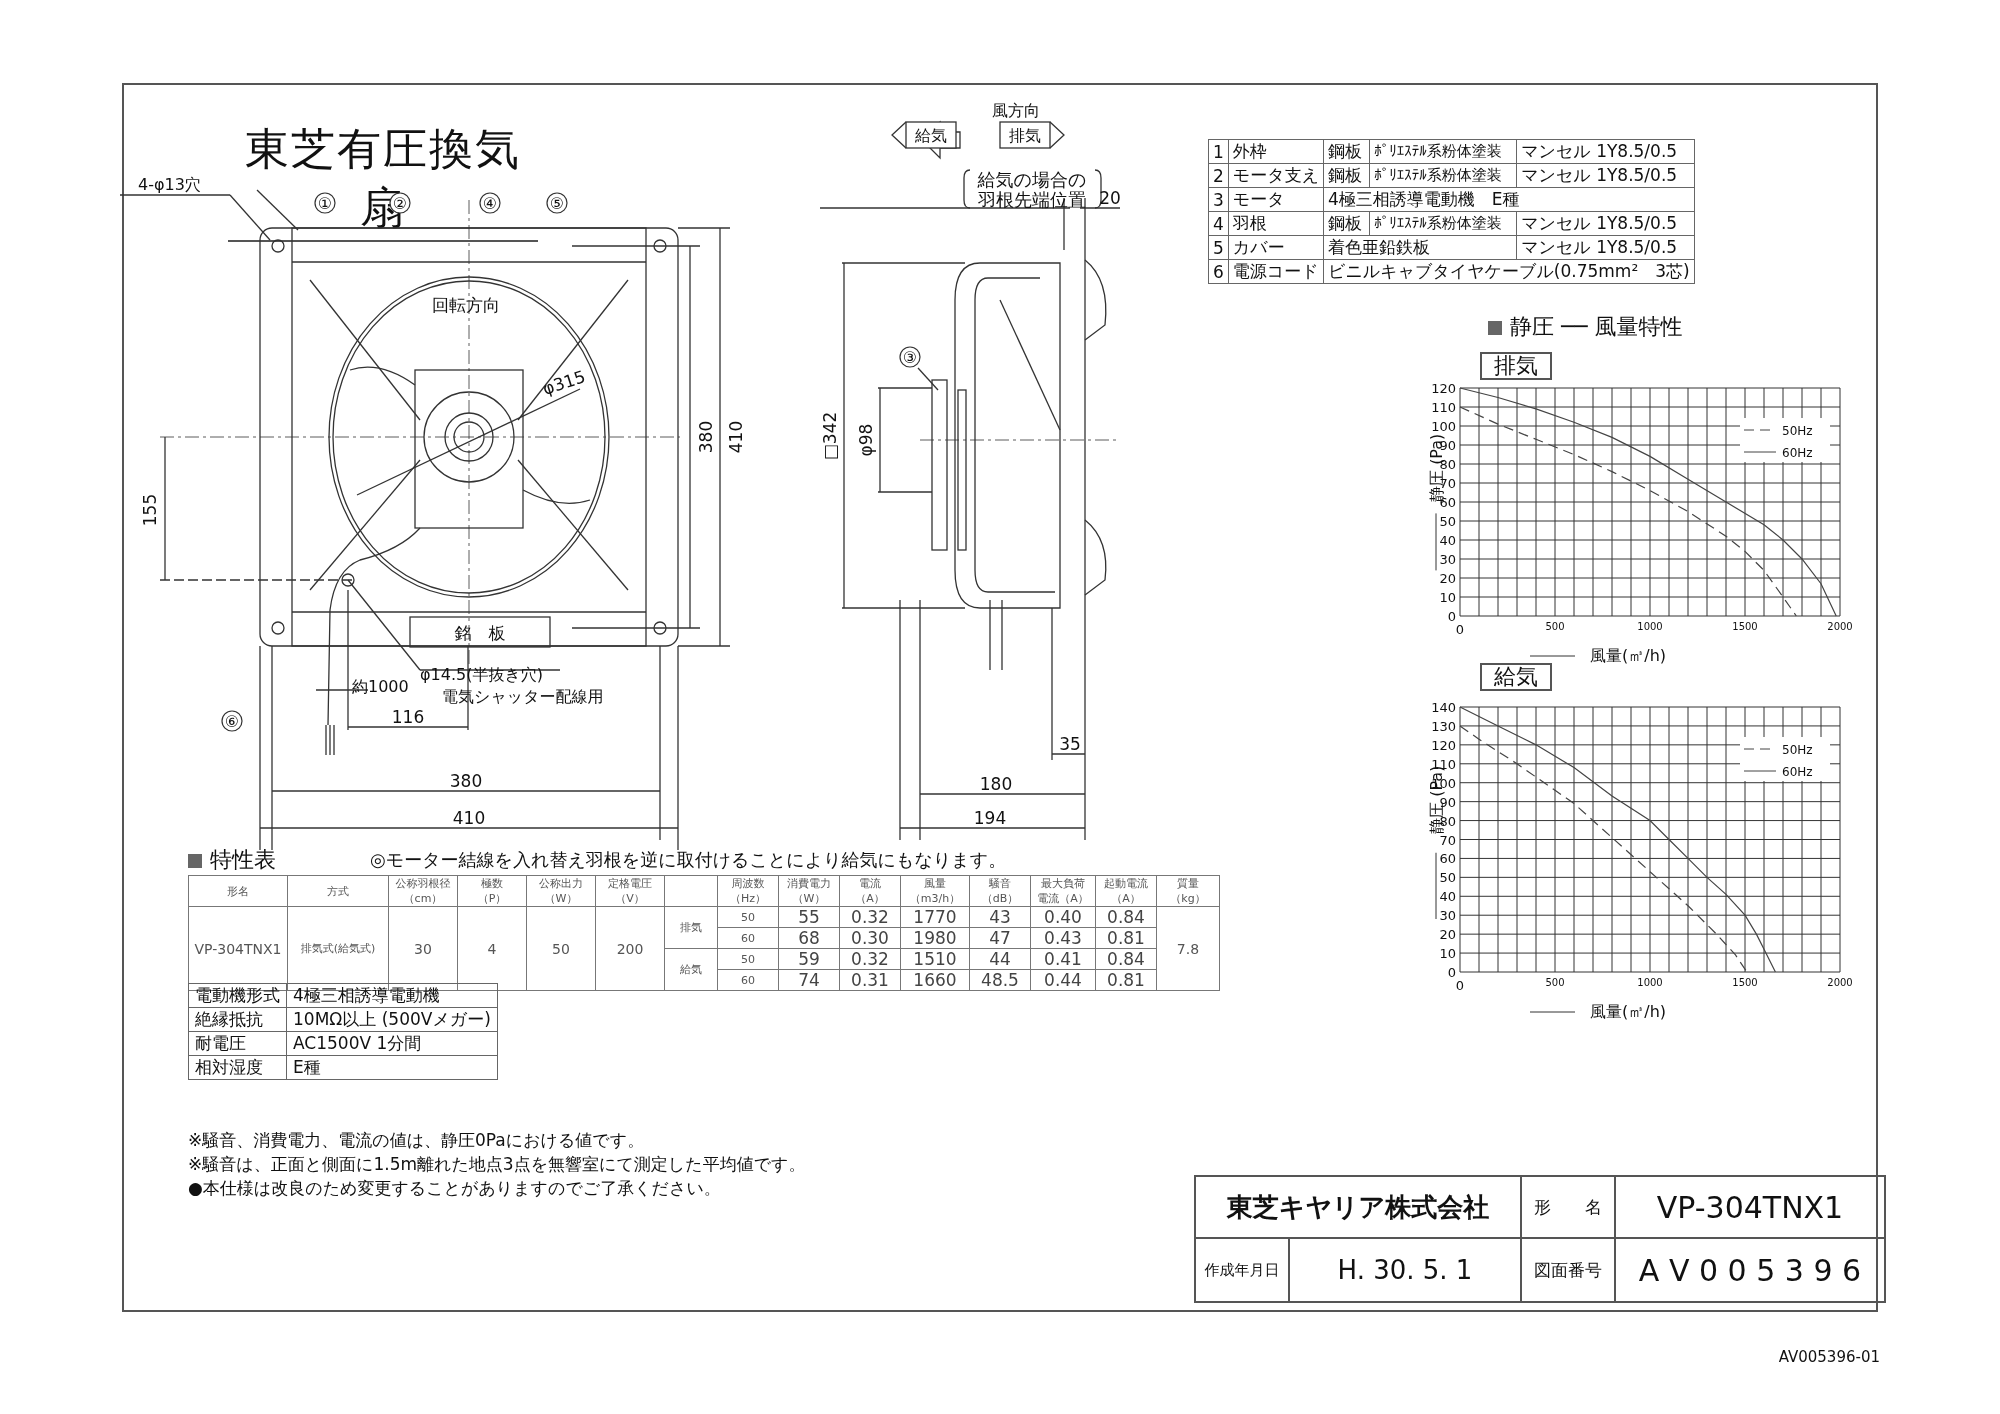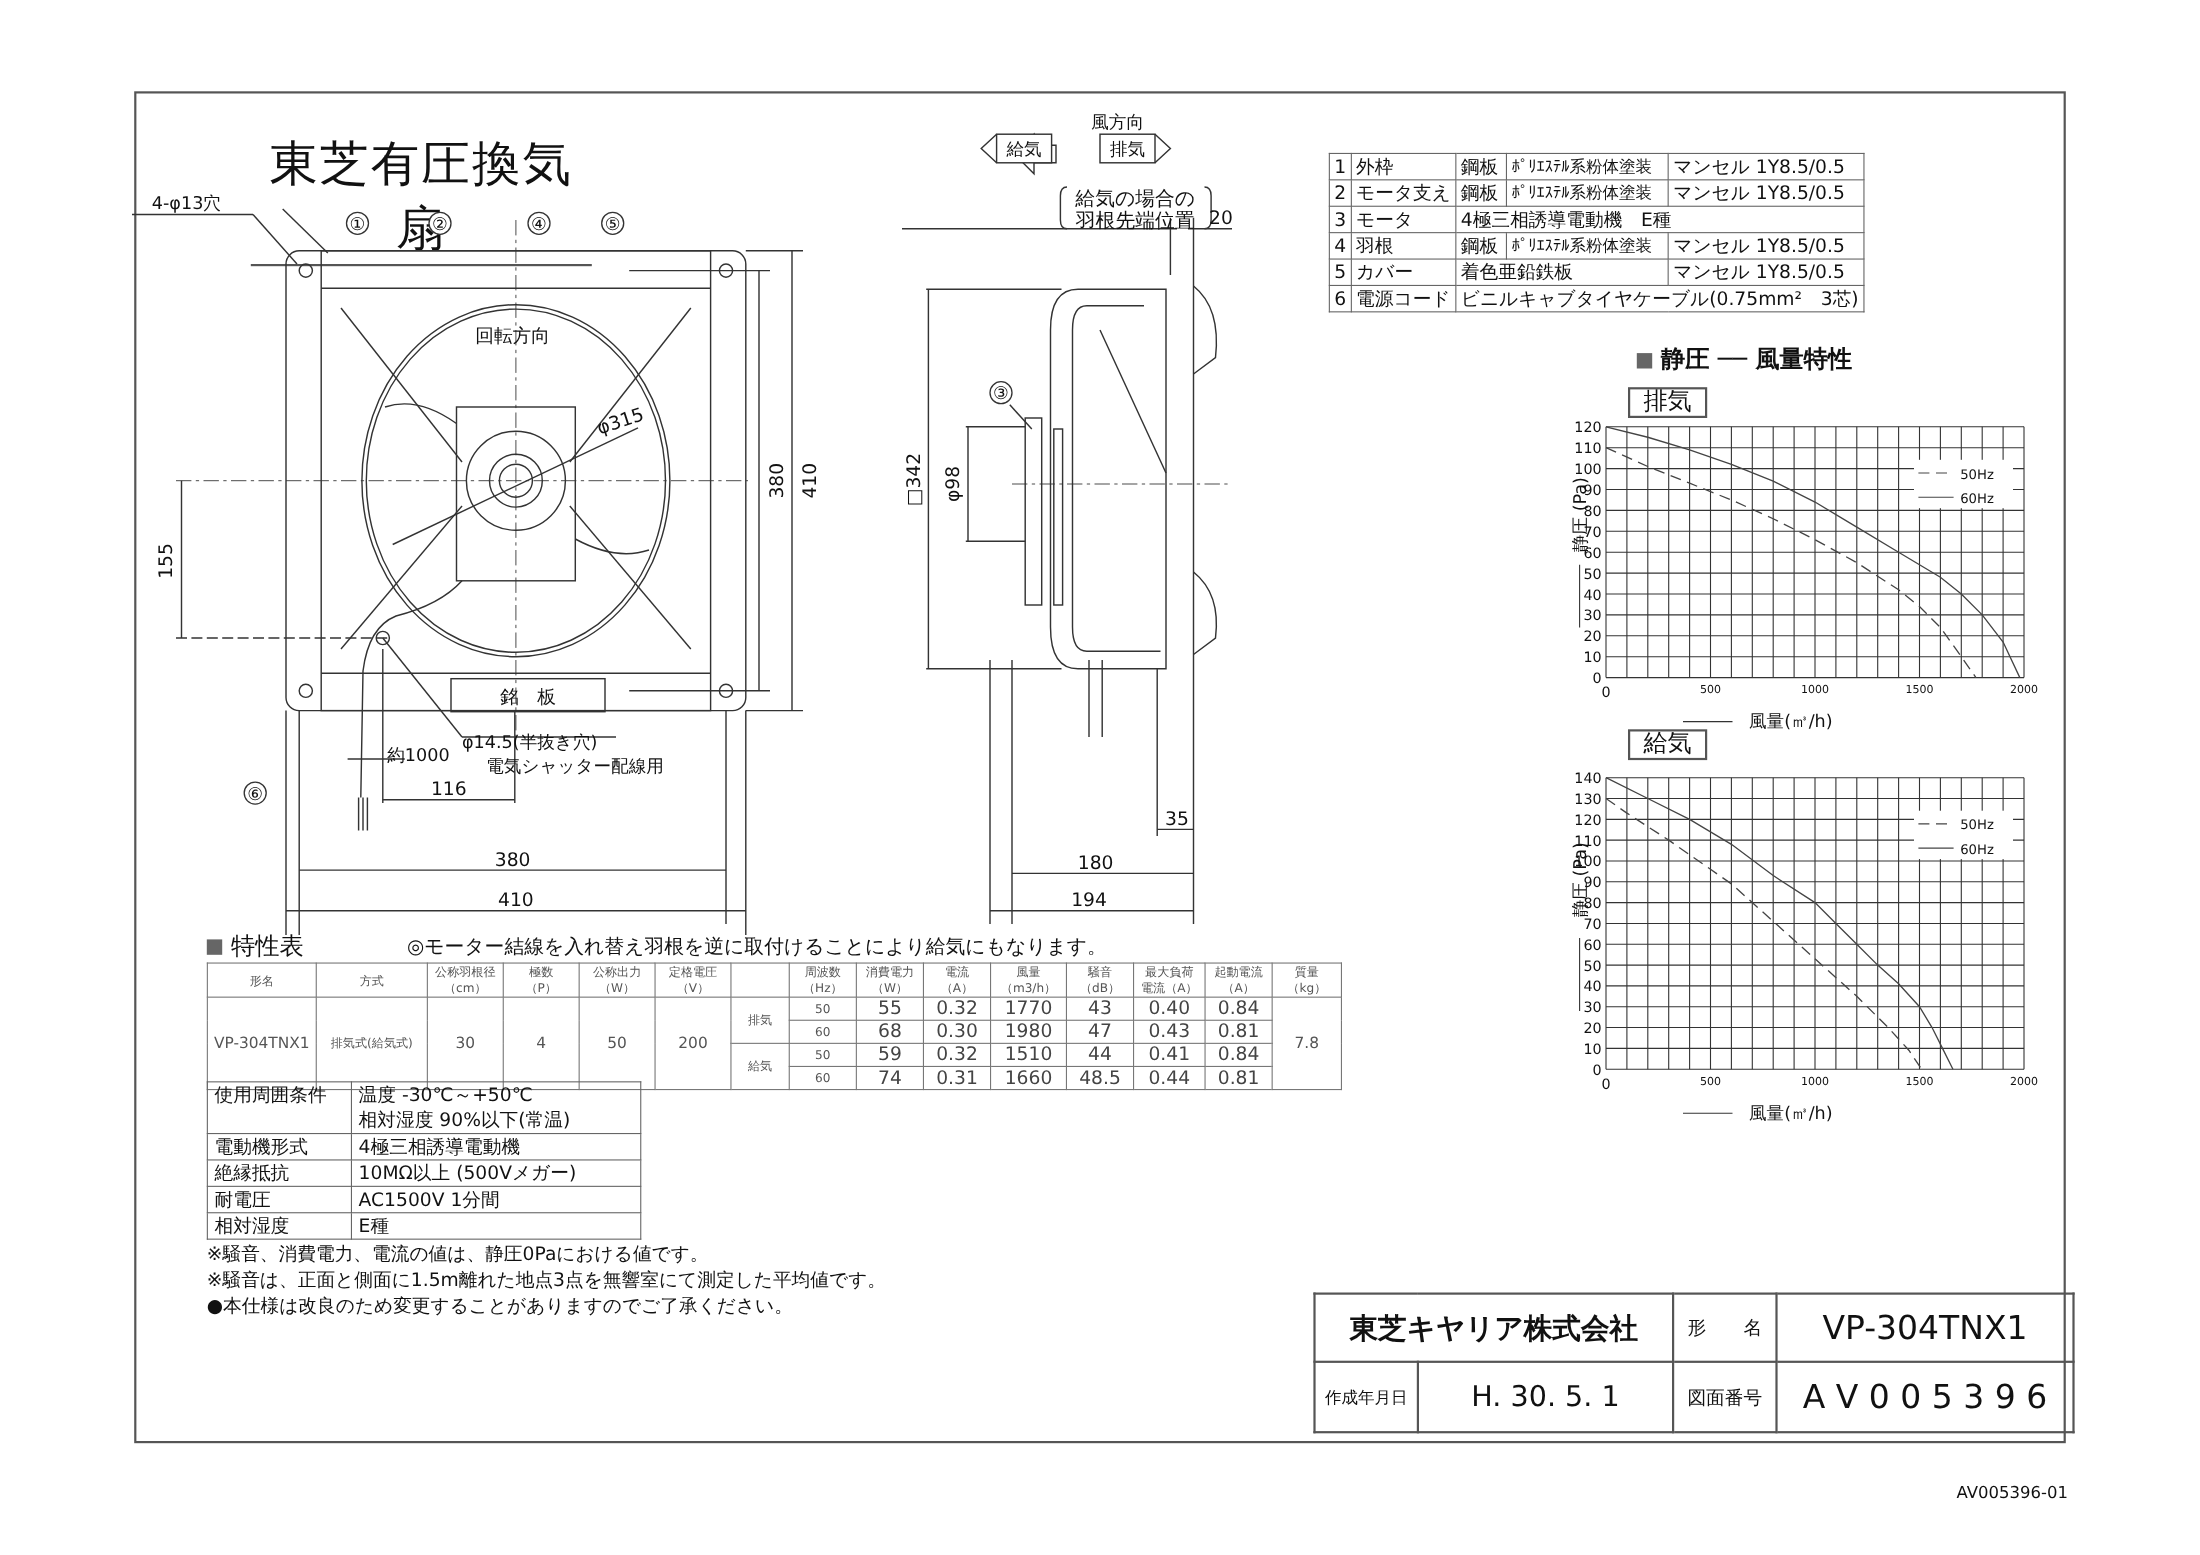--- a/index.html
+++ b/index.html
@@ -228,21 +228,21 @@
     <td>マンセル 1Y8.5/0.5</td>
   </tr>
   <tr>
     <td style="text-align:center">6</td>
     <td>電源コード</td>
     <td colspan="3">ビニルキャブタイヤケーブル(0.75mm²　3芯)</td>
   </tr>
 </tbody>
   </table>
 
-<div class="section-head" style="left:1488px;top:312px;font-weight:bold;">
+<div class="section-head" style="left:1488px;top:312px;">
   <span class="sq"></span><span>静圧 ── 風量特性</span>
 </div>
 
 <div class="chart-title-box" style="left:1480px;top:352px;">排気</div>
 <svg class="abs" id="chart-exhaust" style="left:1420px;top:380px" width="460" height="290">
     <line x1="40" y1="8" x2="40" y2="236" stroke="#333" stroke-width="1"></line>
     <line x1="59" y1="8" x2="59" y2="236" stroke="#333" stroke-width="1"></line>
     <line x1="78" y1="8" x2="78" y2="236" stroke="#333" stroke-width="1"></line>
     <line x1="97" y1="8" x2="97" y2="236" stroke="#333" stroke-width="1"></line>
     <line x1="116" y1="8" x2="116" y2="236" stroke="#333" stroke-width="1"></line>
@@ -456,27 +456,20 @@
     <td class="val">1660</td>
     <td class="val">48.5</td>
     <td class="val">0.44</td>
     <td class="val">0.81</td>
   </tr>
 </tbody>
   </table>
 
 <table class="cond">
   <tbody>
-      <tr>
-    <td style="width:118px;vertical-align:top">使用周囲条件</td>
-    <td style="width:250px">
-          <div>温度 -30℃～+50℃</div>
-          <div>相対湿度 90%以下(常温)</div>
-        </td>
-  </tr>
   <tr>
     <td>電動機形式</td>
     <td>4極三相誘導電動機</td>
   </tr>
   <tr>
     <td>絶縁抵抗</td>
     <td>10MΩ以上 (500Vメガー)</td>
   </tr>
   <tr>
     <td>耐電圧</td>

